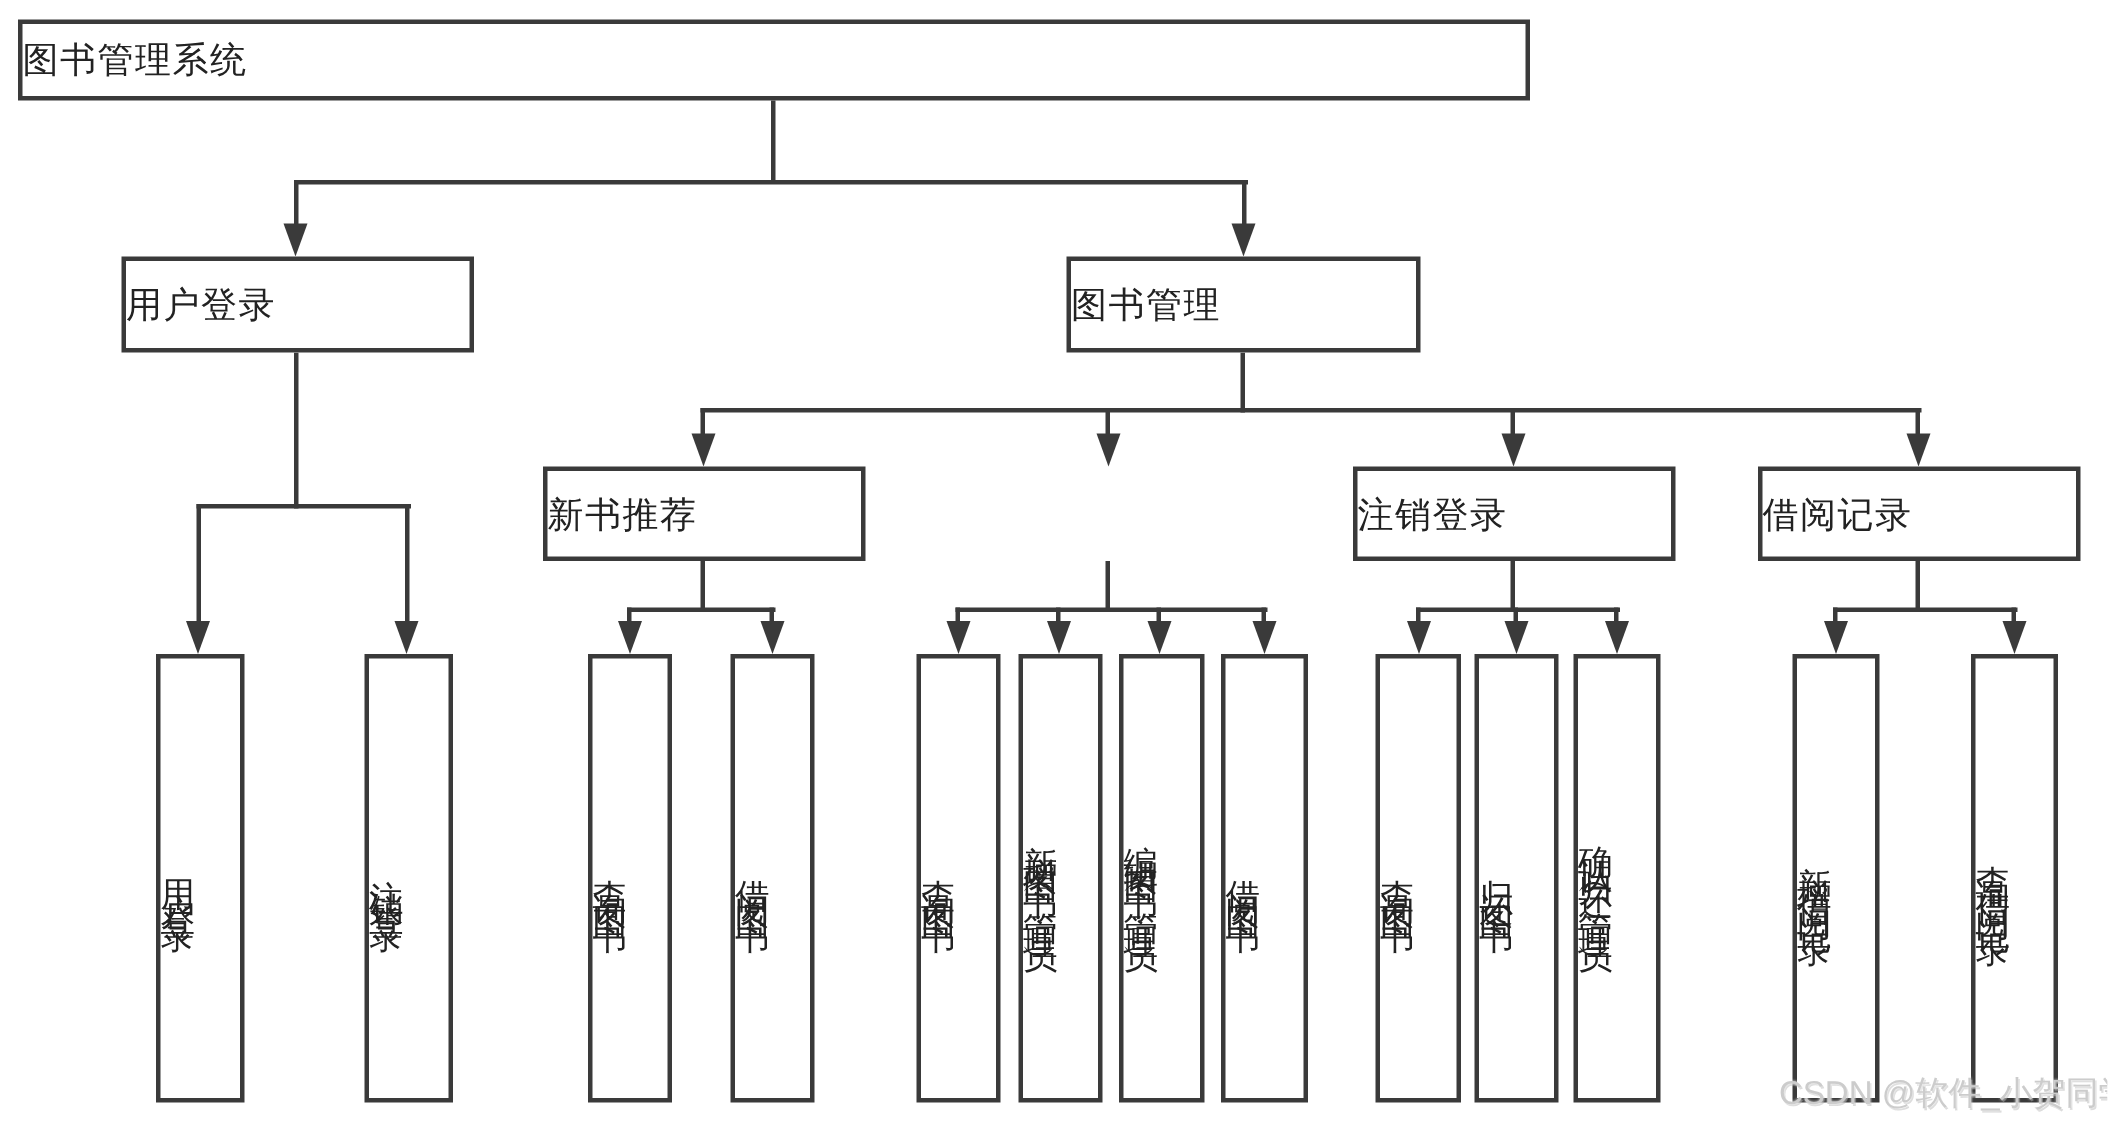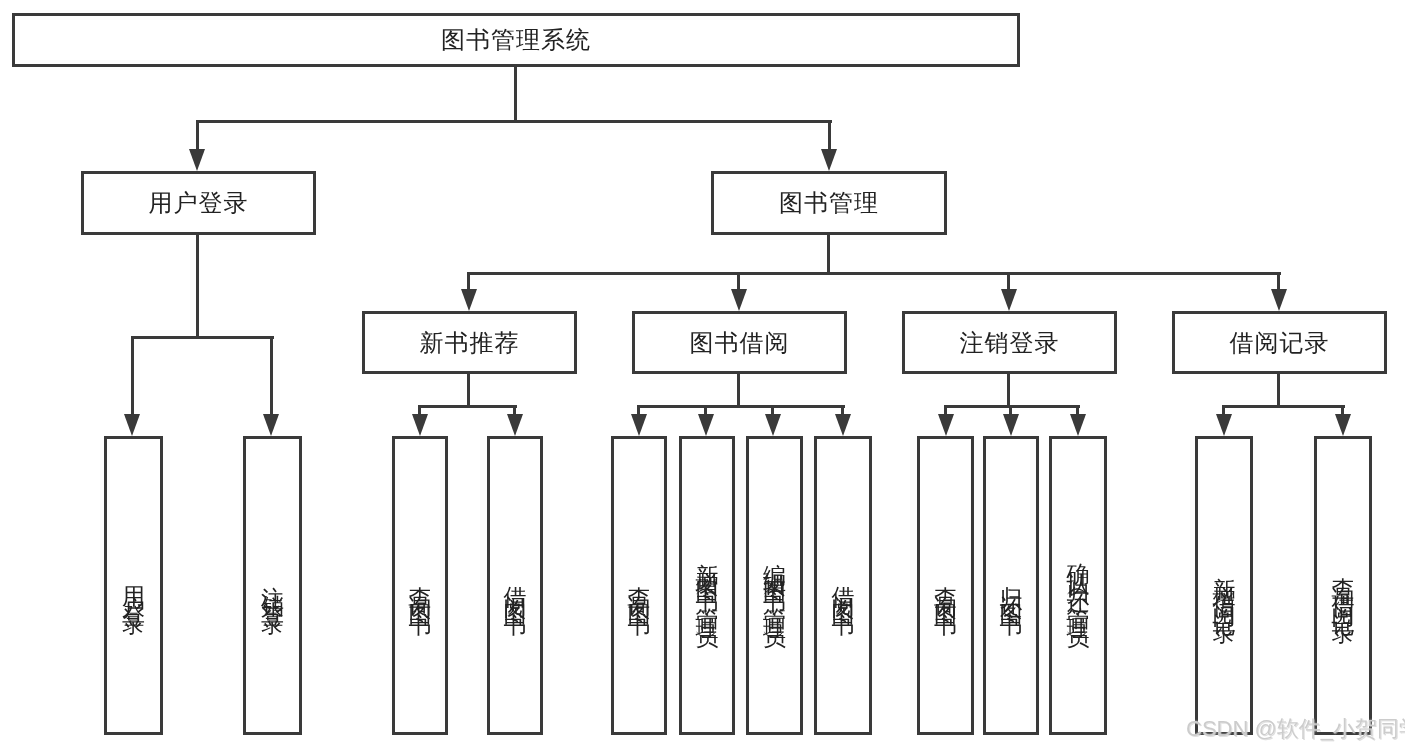--- a/index.html
+++ b/index.html
@@ -16,21 +16,21 @@
     overflow: hidden;
   }
   
   .node {
     position: absolute;
     box-sizing: border-box;
     border: 3px solid #3a3a3a;
     background: #ffffff;
     display: flex;
     align-items: center;
-    justify-content: center;
+    justify-content: flex-start;
   }
   .hlabel {
     font-size: 24px;
     color: #222222;
     letter-spacing: 1px;
     white-space: nowrap;
   }
   .vlabel {
     writing-mode: vertical-rl;
     text-orientation: mixed;
@@ -141,23 +141,20 @@
   <div class="node" style="left:81px;top:171px;width:235px;height:64px">
     <span class="hlabel">用户登录</span>
   </div>
   <div class="node" style="left:711px;top:171px;width:236px;height:64px">
     <span class="hlabel">图书管理</span>
   </div>
 
   <div class="node" style="left:362px;top:311px;width:215px;height:63px">
     <span class="hlabel">新书推荐</span>
   </div>
-  <div class="node" style="left:632px;top:311px;width:215px;height:63px">
-    <span class="hlabel">图书借阅</span>
-  </div>
   <div class="node" style="left:902px;top:311px;width:215px;height:63px">
     <span class="hlabel">注销登录</span>
   </div>
   <div class="node" style="left:1172px;top:311px;width:215px;height:63px">
     <span class="hlabel">借阅记录</span>
   </div>
 
   <div class="node" style="left:104px;top:436px;width:59px;height:299px">
     <span class="vlabel">用户登录</span>
   </div>

